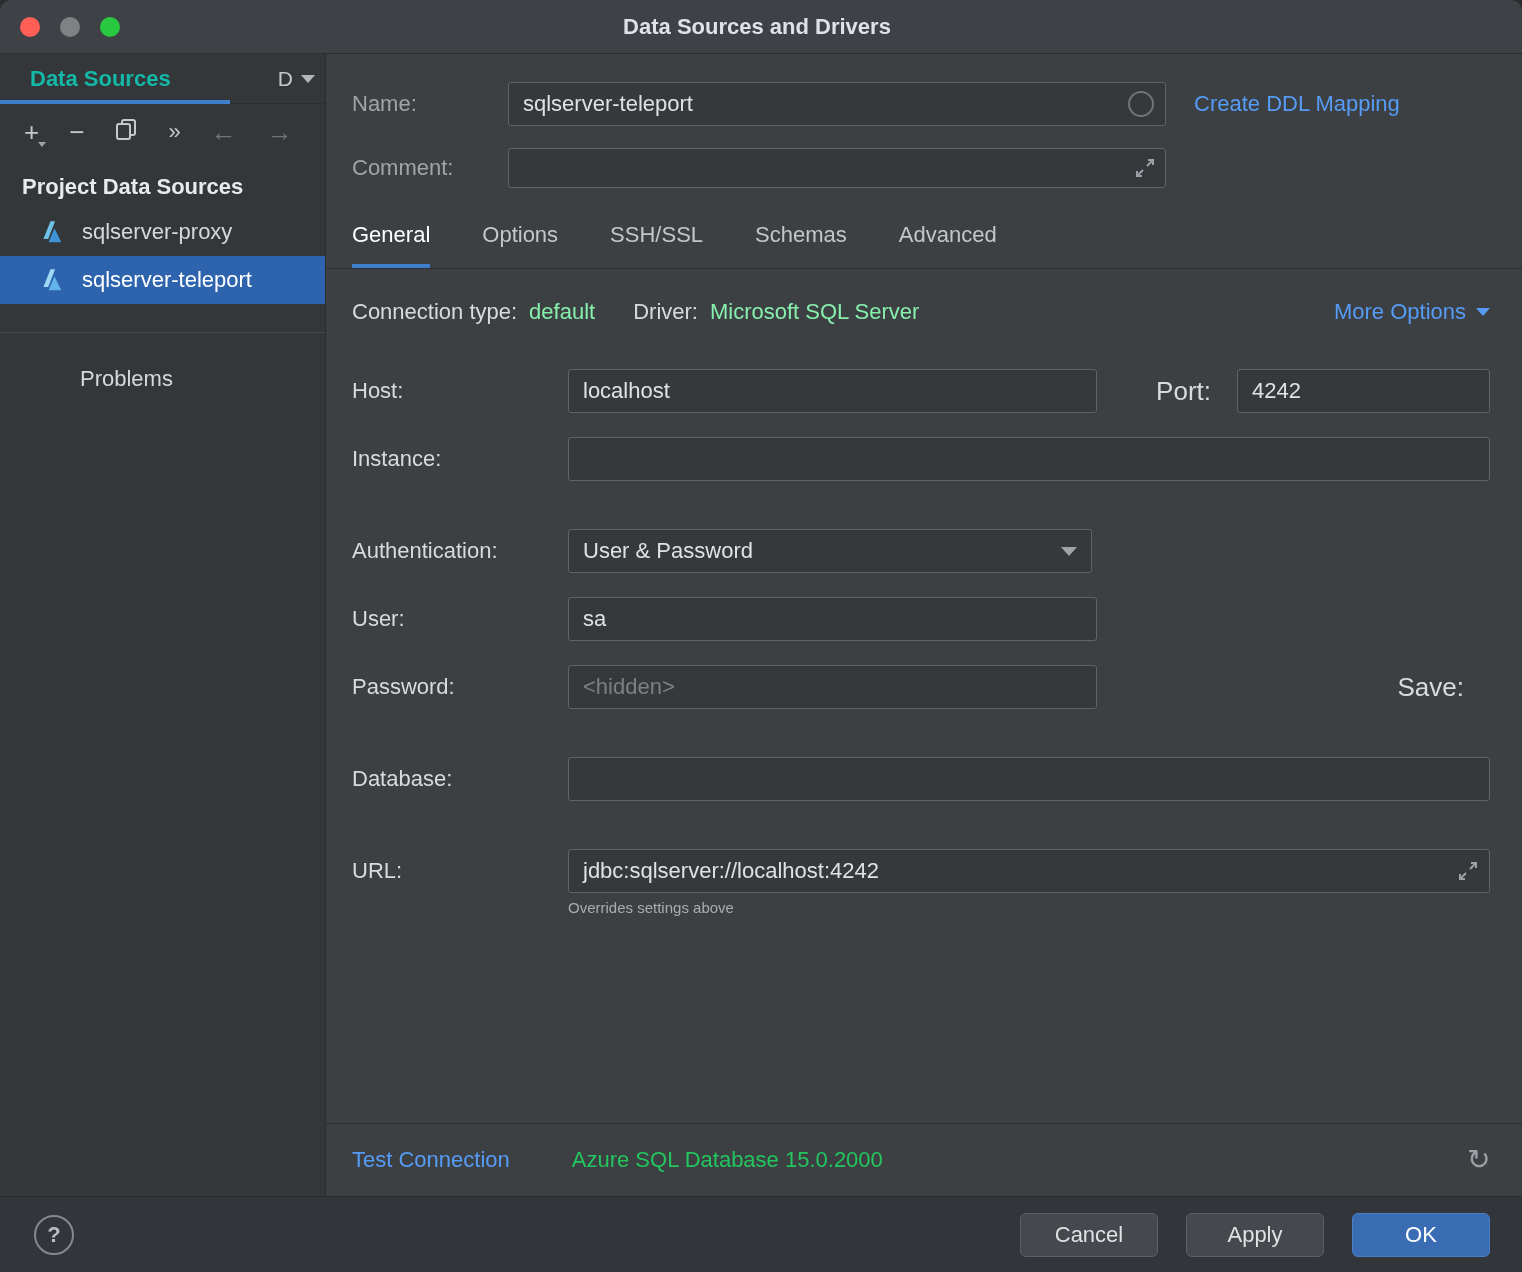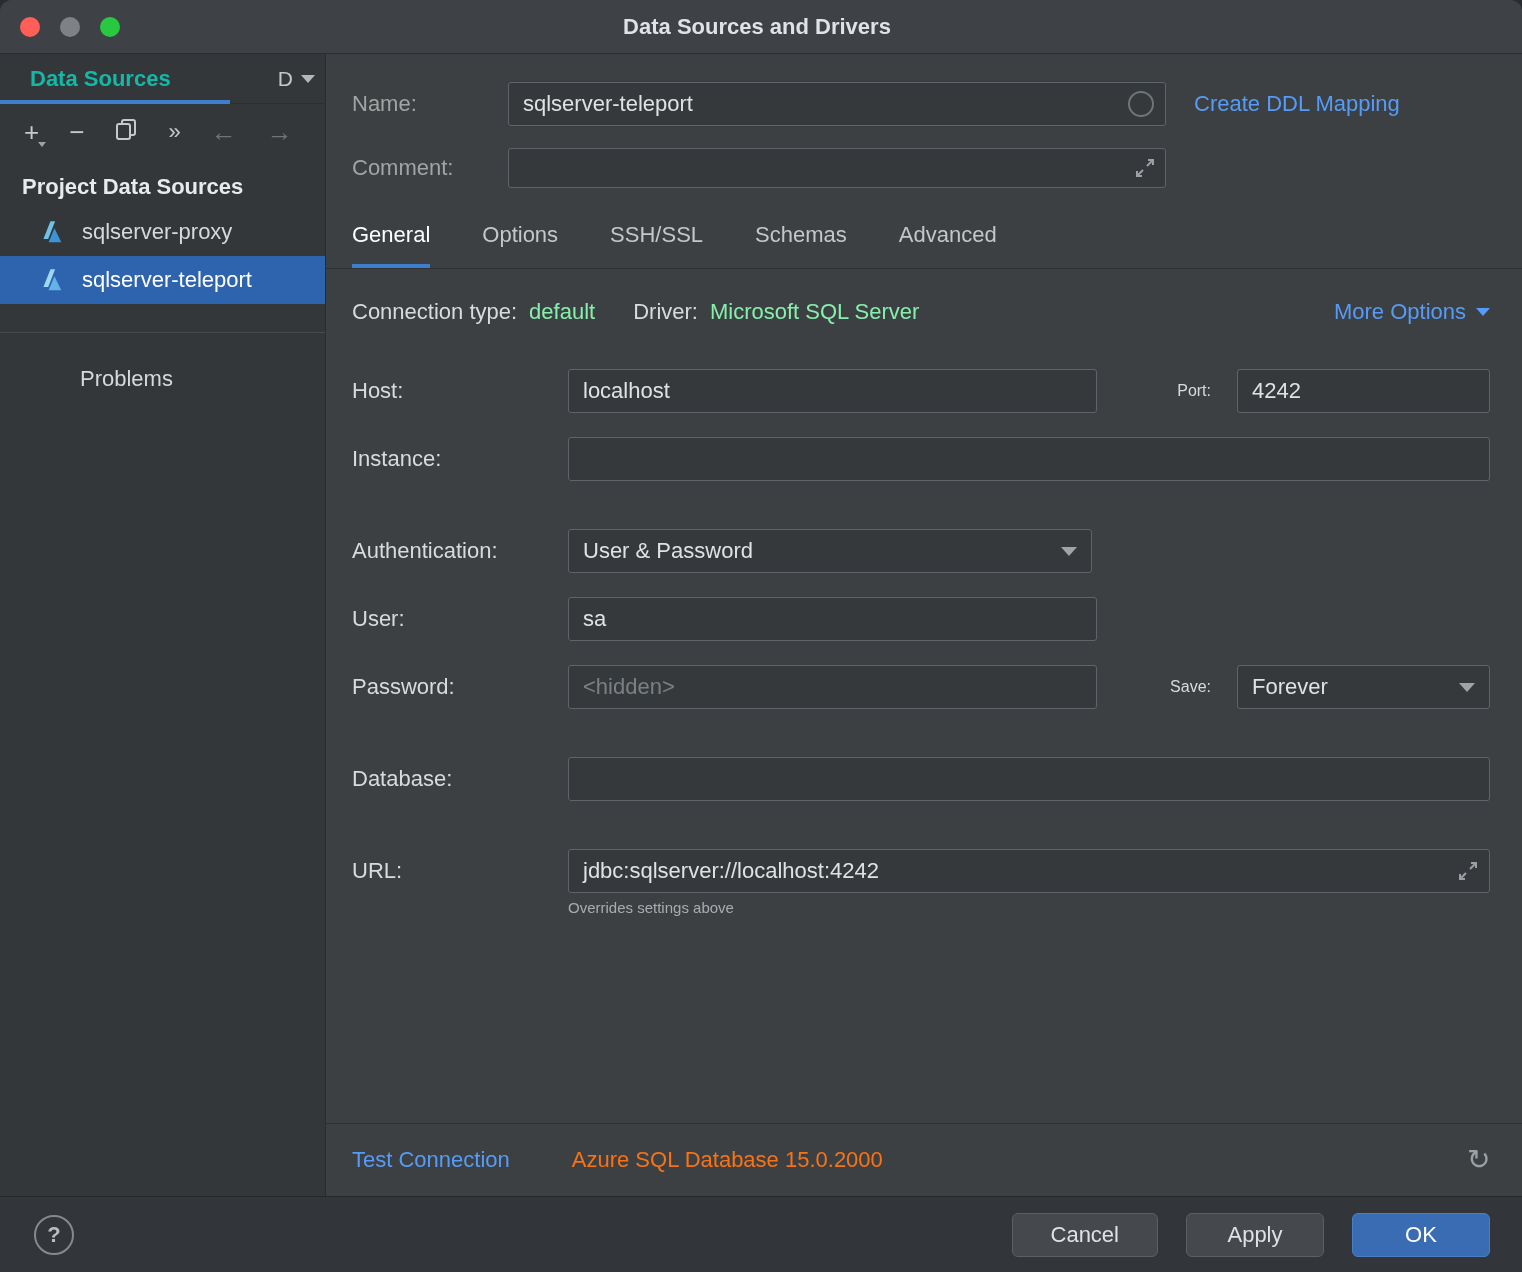--- a/index.html
+++ b/index.html
@@ -153,21 +153,21 @@
     border-top: 8px solid #569cf6;
   }
   
   .form-area { margin-top: 44px; }
   .field-row { display: flex; align-items: center; margin-bottom: 24px; }
   .w-host { width: 529px; }
   .w-full { flex: 1 1 auto; }
   .w-port { width: 253px; }
   .gap-before { margin-top: 48px; }
   .right-group { margin-left: auto; display: flex; align-items: center; }
-  .right-group .f-label2 { font-size: 16px; color: #d8dbde; margin-right: 26px; }
+  .right-group .f-label2 { font-size: 26px; color: #d8dbde; margin-right: 26px; }
   .combo {
     background: #36393c; border: 1px solid #5f646a; border-radius: 3px;
     height: 44px; display: flex; align-items: center;
     padding: 0 14px; font-size: 22px; color: #dfe2e5;
     cursor: pointer;
   }
   .combo .combo-chev {
     margin-left: auto;
     width: 0; height: 0;
     border-left: 8px solid transparent; border-right: 8px solid transparent;
@@ -180,39 +180,39 @@
     height: 44px; display: flex; align-items: center;
     padding: 0 44px 0 14px; font-size: 22px; color: #dfe2e5;
   }
   .url-hint {
     margin: 6px 0 0 216px; font-size: 15px; color: #a8acb0;
   }
   .main-spacer { flex: 1 1 auto; }
   
   .main-footer { height: 72px; display: flex; align-items: center; flex: 0 0 72px; }
   .test-conn { font-size: 22px; color: #569cf6; cursor: pointer; }
-  .conn-status { font-size: 22px; color: #f97316; margin-left: 62px; }
+  .conn-status { font-size: 22px; color: #22c55e; margin-left: 62px; }
   .reset-icon { margin-left: auto; font-size: 28px; color: #9aa0a5; cursor: pointer; line-height: 1; transform: scaleX(-1); }
   
   .bottombar {
     height: 76px; flex: 0 0 76px;
     background: #323539;
     border-top: 1px solid #27292c;
     display: flex; align-items: center;
     padding: 0 32px 0 34px;
   }
   .help-circle {
     width: 40px; height: 40px; border-radius: 50%;
     border: 2px solid #85898d; color: #b9bdc1;
     display: flex; align-items: center; justify-content: center;
     font-size: 22px; font-weight: bold; cursor: pointer;
   }
   .btn-group { margin-left: auto; display: flex; gap: 28px; }
   .btn {
-    height: 44px; min-width: 138px; padding: 0 38px;
+    height: 44px; min-width: 138px; padding: 0 29px;
     border-radius: 6px; font-size: 22px;
     display: flex; align-items: center; justify-content: center;
     cursor: pointer;
     font-family: "Liberation Sans", "DejaVu Sans", sans-serif;
   }
   .btn.secondary { background: #45494d; border: 1px solid #5b6065; color: #dfe2e5; }
   .btn.primary { background: #3a6cb4; border: 1px solid #4a7fc6; color: #ffffff; }
 </style>
 </head>
 <body>
@@ -349,24 +349,20 @@
         <div class="field-row">
           <div class="f-label">User:</div>
           <input class="txt-input w-host" type="text" value="sa" style="">
         </div>
 
         <div class="field-row">
           <div class="f-label">Password:</div>
           <input class="txt-input w-host" type="text" placeholder="&lt;hidden&gt;" style="">
           <div class="right-group">
             <div class="f-label2">Save:</div>
-            <div class="combo w-port">
-              <span>Forever</span>
-              <span class="combo-chev"></span>
-            </div>
           </div>
         </div>
 
         <div class="field-row gap-before">
           <div class="f-label">Database:</div>
           <input class="txt-input w-full" type="text" value="" style="">
         </div>
 
         <div class="field-row gap-before" style="margin-bottom:0;">
           <div class="f-label">URL:</div>

